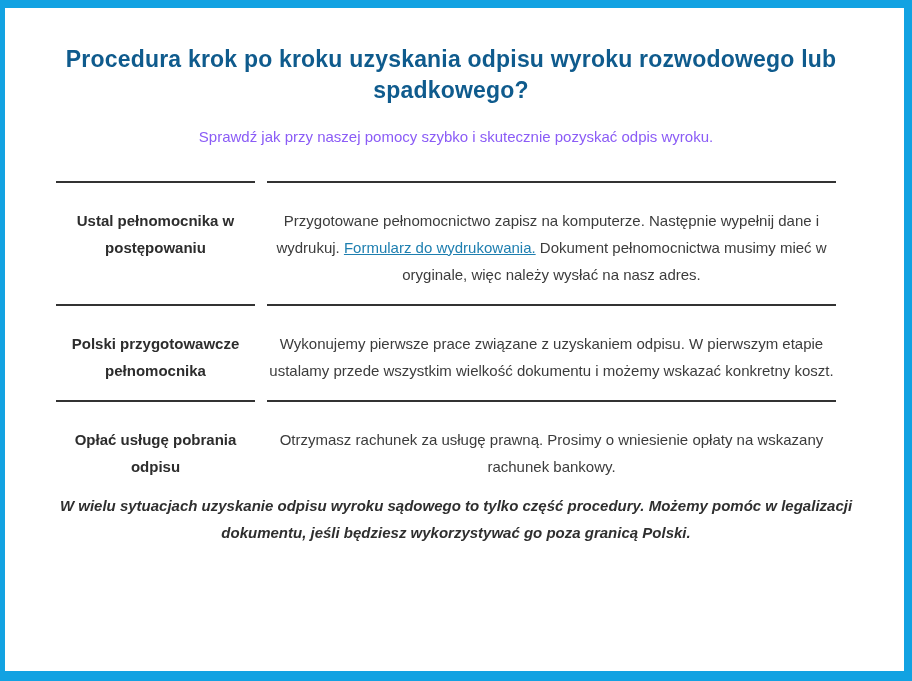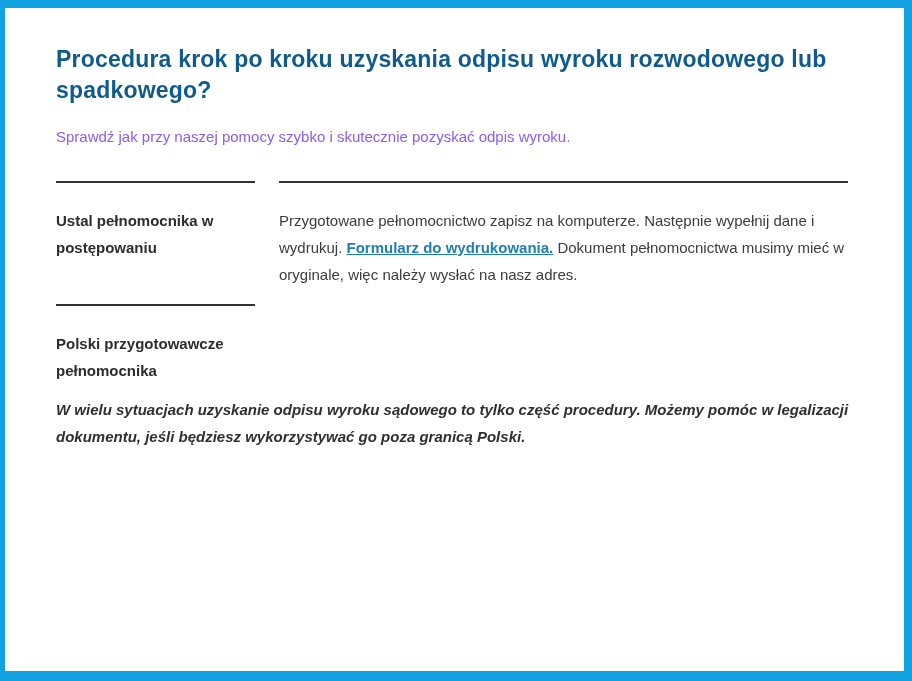--- a/index.html
+++ b/index.html
@@ -9,41 +9,42 @@
     height: 681px;
     background: #ffffff;
     border-style: solid;
     border-color: #12a2e2;
     border-width: 8px 8px 10px 5px;
     font-family: "Liberation Sans", sans-serif;
     overflow: hidden;
   }
   .content {
     padding: 36px 48px 0 51px;
+    text-align: center;
   }
   .page-title {
     color: #0f5b8d;
     font-size: 23px;
     font-weight: bold;
     line-height: 1.35;
     margin: 0 0 20px 0;
     max-width: 790px;
     letter-spacing: 0.2px;
   }
   .intro {
     color: #8b5cf6;
     font-size: 15px;
     line-height: 1.5;
     margin: 0 0 32px 0;
   }
   .steps { }
   .step {
     display: grid;
     grid-template-columns: 199px 569px;
-    column-gap: 24px;
+    column-gap: 12px;
   }
   .step-title-cell, .step-desc-cell {
     border-top: 2px solid #333333;
     padding: 24px 0 16px 0;
   }
   .step:last-child .step-title-cell,
   .step:last-child .step-desc-cell {
     padding-bottom: 12px;
   }
   .step-title {
@@ -54,21 +55,21 @@
     margin: 0;
   }
   .step-desc {
     color: #3c3c3c;
     font-size: 15px;
     line-height: 1.8;
     margin: 0;
   }
   .inline-link {
     color: #1e7fb0;
-    font-weight: bold;
+    font-weight: normal;
     text-decoration: underline;
     cursor: pointer;
   }
   .footer-note {
     color: #2f2f2f;
     font-size: 15px;
     font-weight: bold;
     font-style: italic;
     line-height: 1.85;
     margin: 0 0 0 0;
@@ -93,22 +94,33 @@
         </div>
         <div class="step-desc-cell">
           <p class="step-desc"><span>Przygotowane pełnomocnictwo zapisz na komputerze. Następnie wypełnij dane i wydrukuj. </span><a class="inline-link">Formularz do wydrukowania.</a><span> Dokument pełnomocnictwa musimy mieć w oryginale, więc należy wysłać na nasz adres.</span></p>
         </div>
       </div>
 
       <div class="step">
         <div class="step-title-cell">
           <p class="step-title">Polski przygotowawcze pełnomocnika</p>
         </div>
+        <div class="step-desc-cell">
+          <p class="step-desc">Wykonujemy pierwsze prace związane z uzyskaniem odpisu. W pierwszym etapie ustalamy przede wszystkim wielkość dokumentu i możemy wskazać konkretny koszt.</p>
+        </div>
       </div>
 
+      <div class="step">
+        <div class="step-title-cell">
+          <p class="step-title">Opłać usługę pobrania odpisu</p>
+        </div>
+        <div class="step-desc-cell">
+          <p class="step-desc">Otrzymasz rachunek za usługę prawną. Prosimy o wniesienie opłaty na wskazany rachunek bankowy.</p>
+        </div>
+      </div>
 
 
     </div>
 
     <p class="footer-note">W wielu sytuacjach uzyskanie odpisu wyroku sądowego to tylko część procedury. Możemy pomóc w legalizacji dokumentu, jeśli będziesz wykorzystywać go poza granicą Polski.</p>
 
   </div>
 </div>
 
 </body></html>

